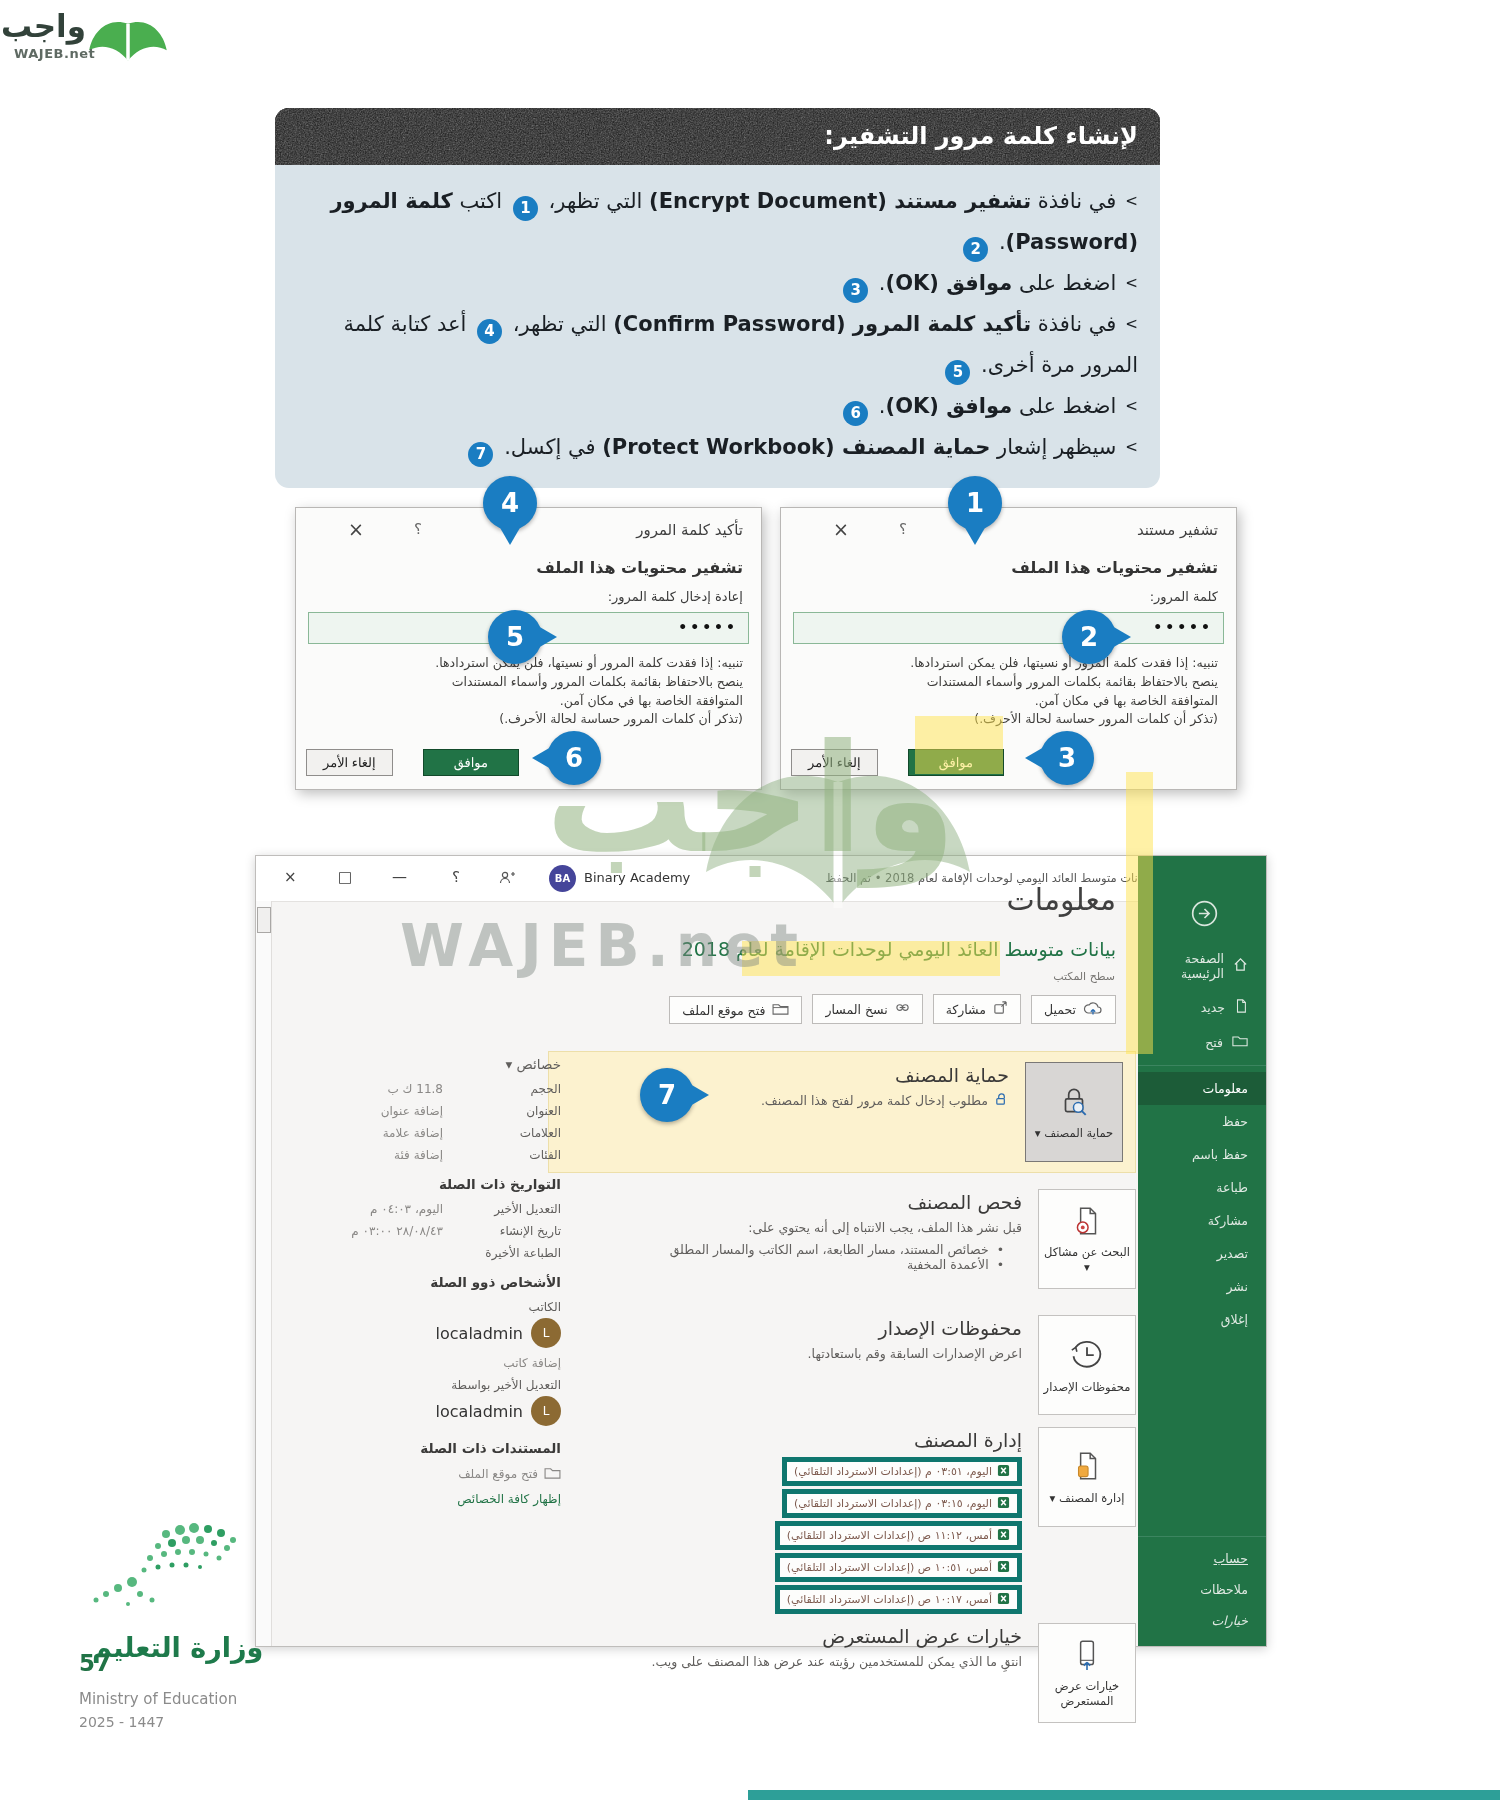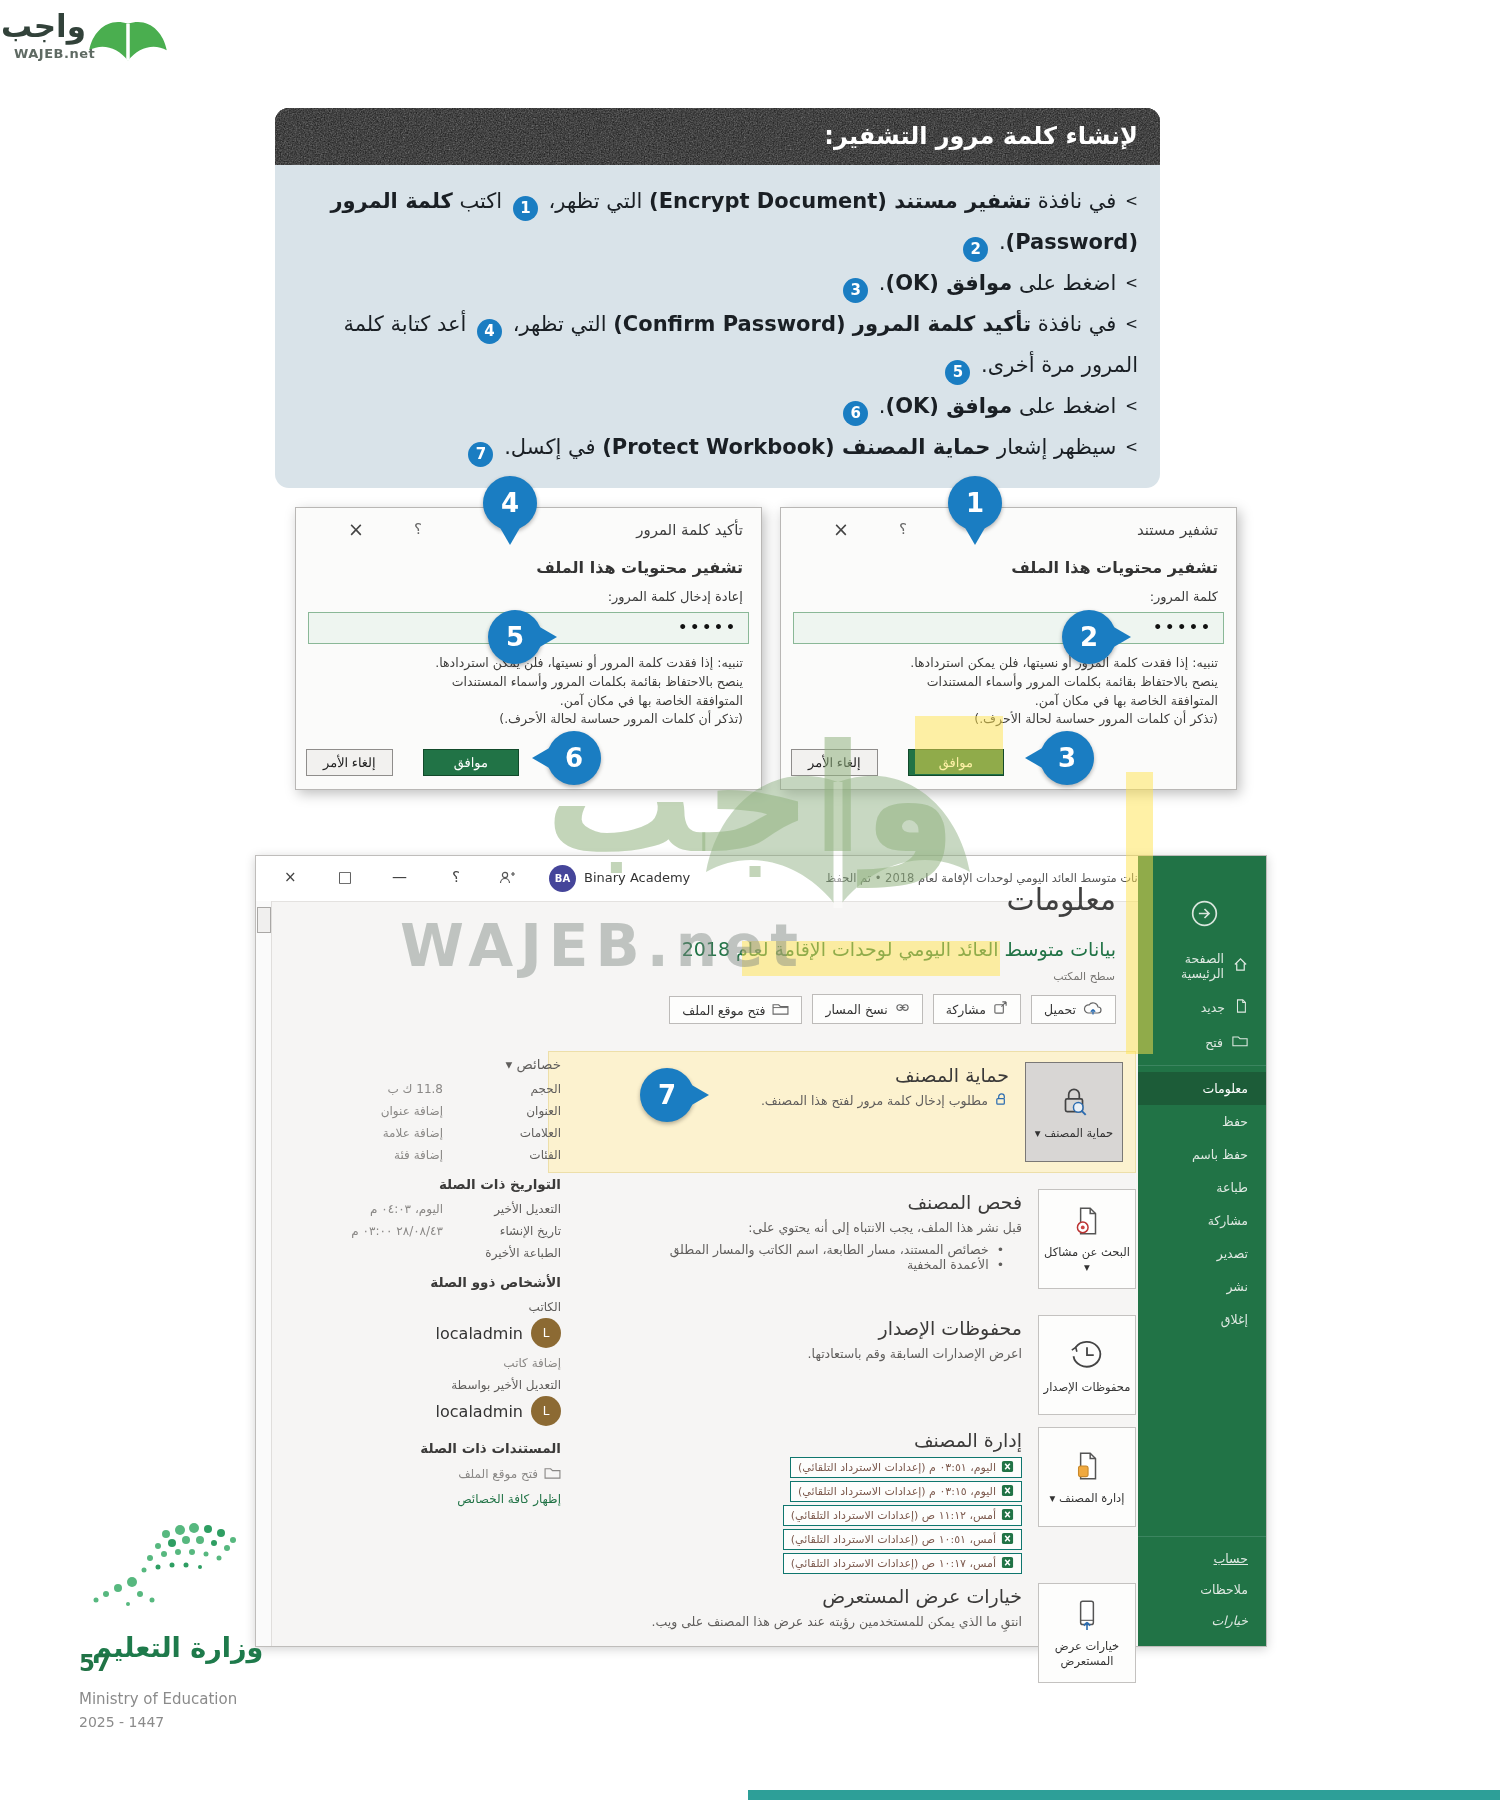--- a/index.html
+++ b/index.html
@@ -81,21 +81,21 @@
             align-items:center;justify-content:center;gap:4px;padding:6px 2px;font-size:11.5px;color:#333;
             text-align:center;line-height:1.25;flex:none;}
   .icon-box.pressed{background:#d8d6d4;border:1.5px solid #7a7876;text-align:right;}
   .sec-text{flex:1;padding-top:2px;}
   .sec-title{font-size:19px;color:#3b3a39;margin:0 0 6px;font-weight:normal;}
   .sec-desc{font-size:12.5px;color:#605e5c;line-height:1.5;display:flex;gap:6px;align-items:flex-start;}
   .sec-bullets{margin:4px 18px 0 0;padding:0;list-style:none;font-size:12.5px;color:#605e5c;}
   .sec-bullets li::before{content:"•";margin-left:8px;}
   .yellow{background:#fcf2cf;border:1px solid #eddfa9;padding:10px 12px;}
   .vers{margin-top:4px;}
-  .ver{display:flex;direction:rtl;align-items:center;gap:5px;border:1px solid #0f766e;background:#fdfdfc;
+  .ver{display:flex;direction:rtl;align-items:center;gap:5px;border:5px solid #0f766e;background:#fdfdfc;
        padding:1.5px 7px;font-size:11px;color:#7d5a4e;margin-bottom:3px;width:fit-content;}
   
   .xl-props{position:absolute;top:200px;right:705px;width:288px;direction:rtl;font-size:12px;}
   .phead{font-size:13.5px;color:#3b3a39;font-weight:bold;margin:14px 0 10px;}
   .phead:first-child{margin-top:0;color:#605e5c;font-weight:normal;}
   .prow{display:flex;margin-bottom:8px;}
   .plabel{width:118px;color:#605e5c;flex:none;}
   .pval{color:#8a8886;}
   .avatar-row{display:flex;align-items:center;gap:8px;margin:4px 0 8px;}
   .avatar{width:30px;height:30px;border-radius:50%;background:#8c6a33;color:#fff;font-size:12px;

